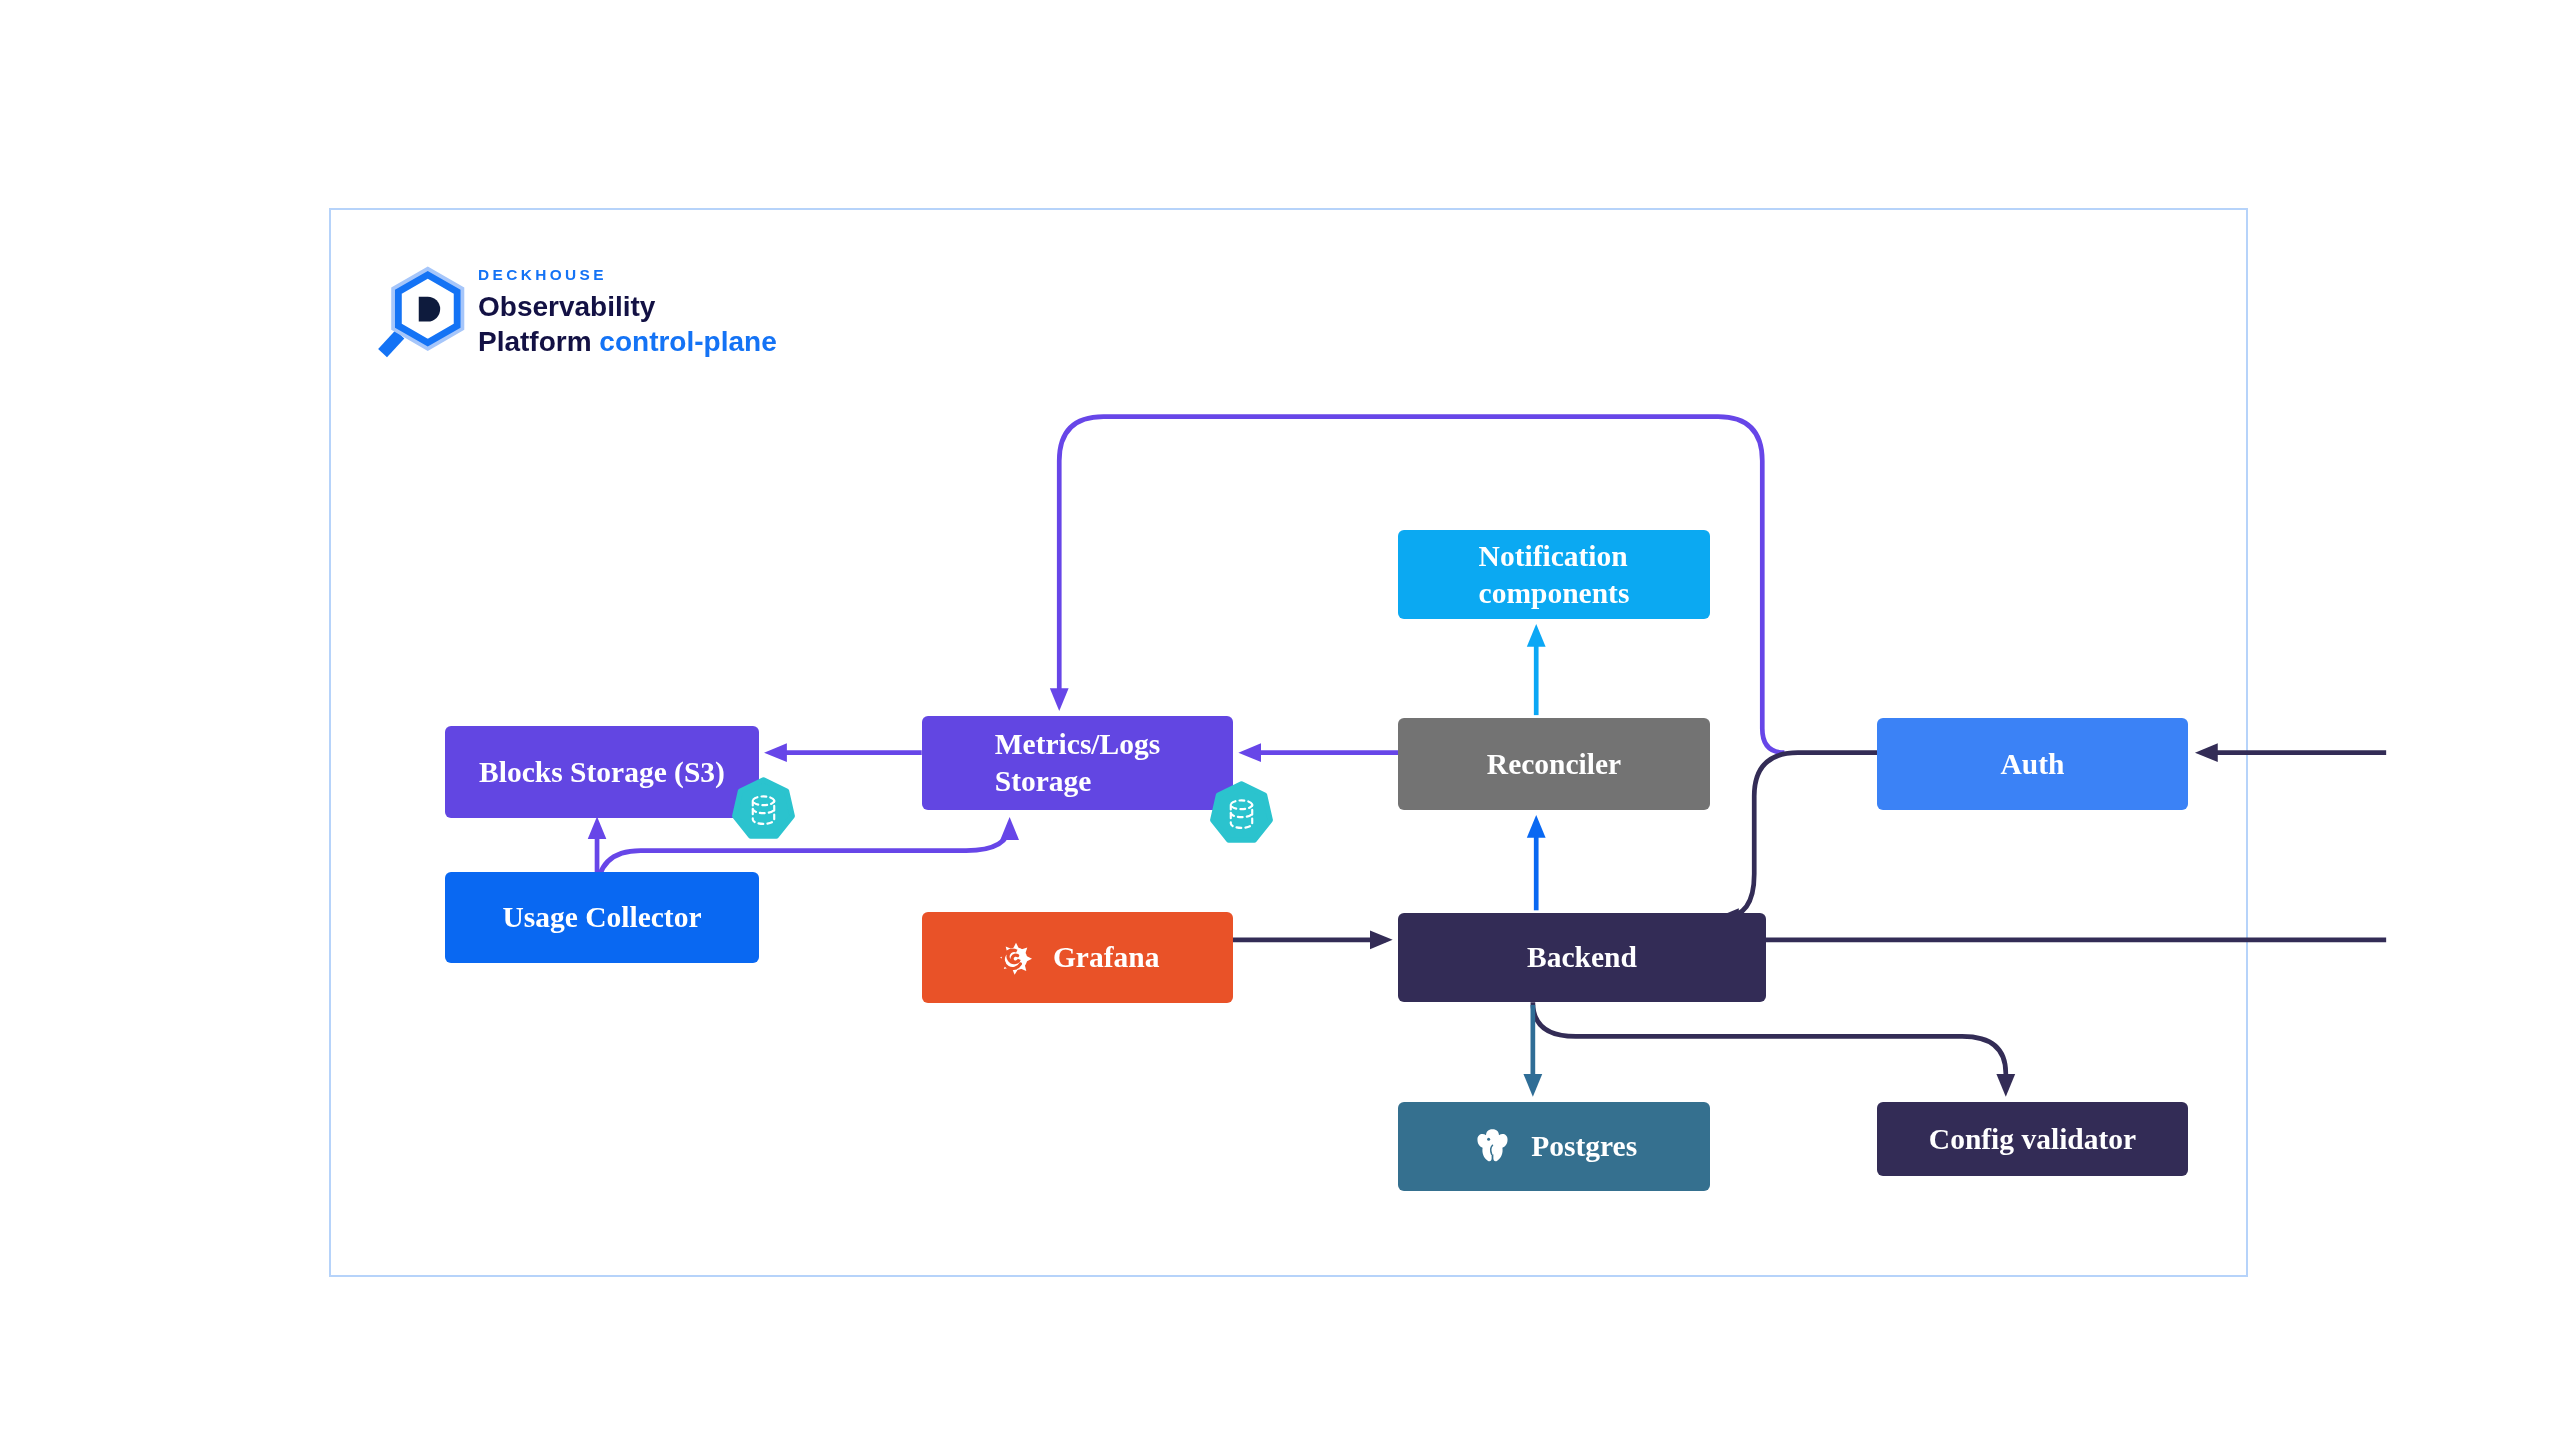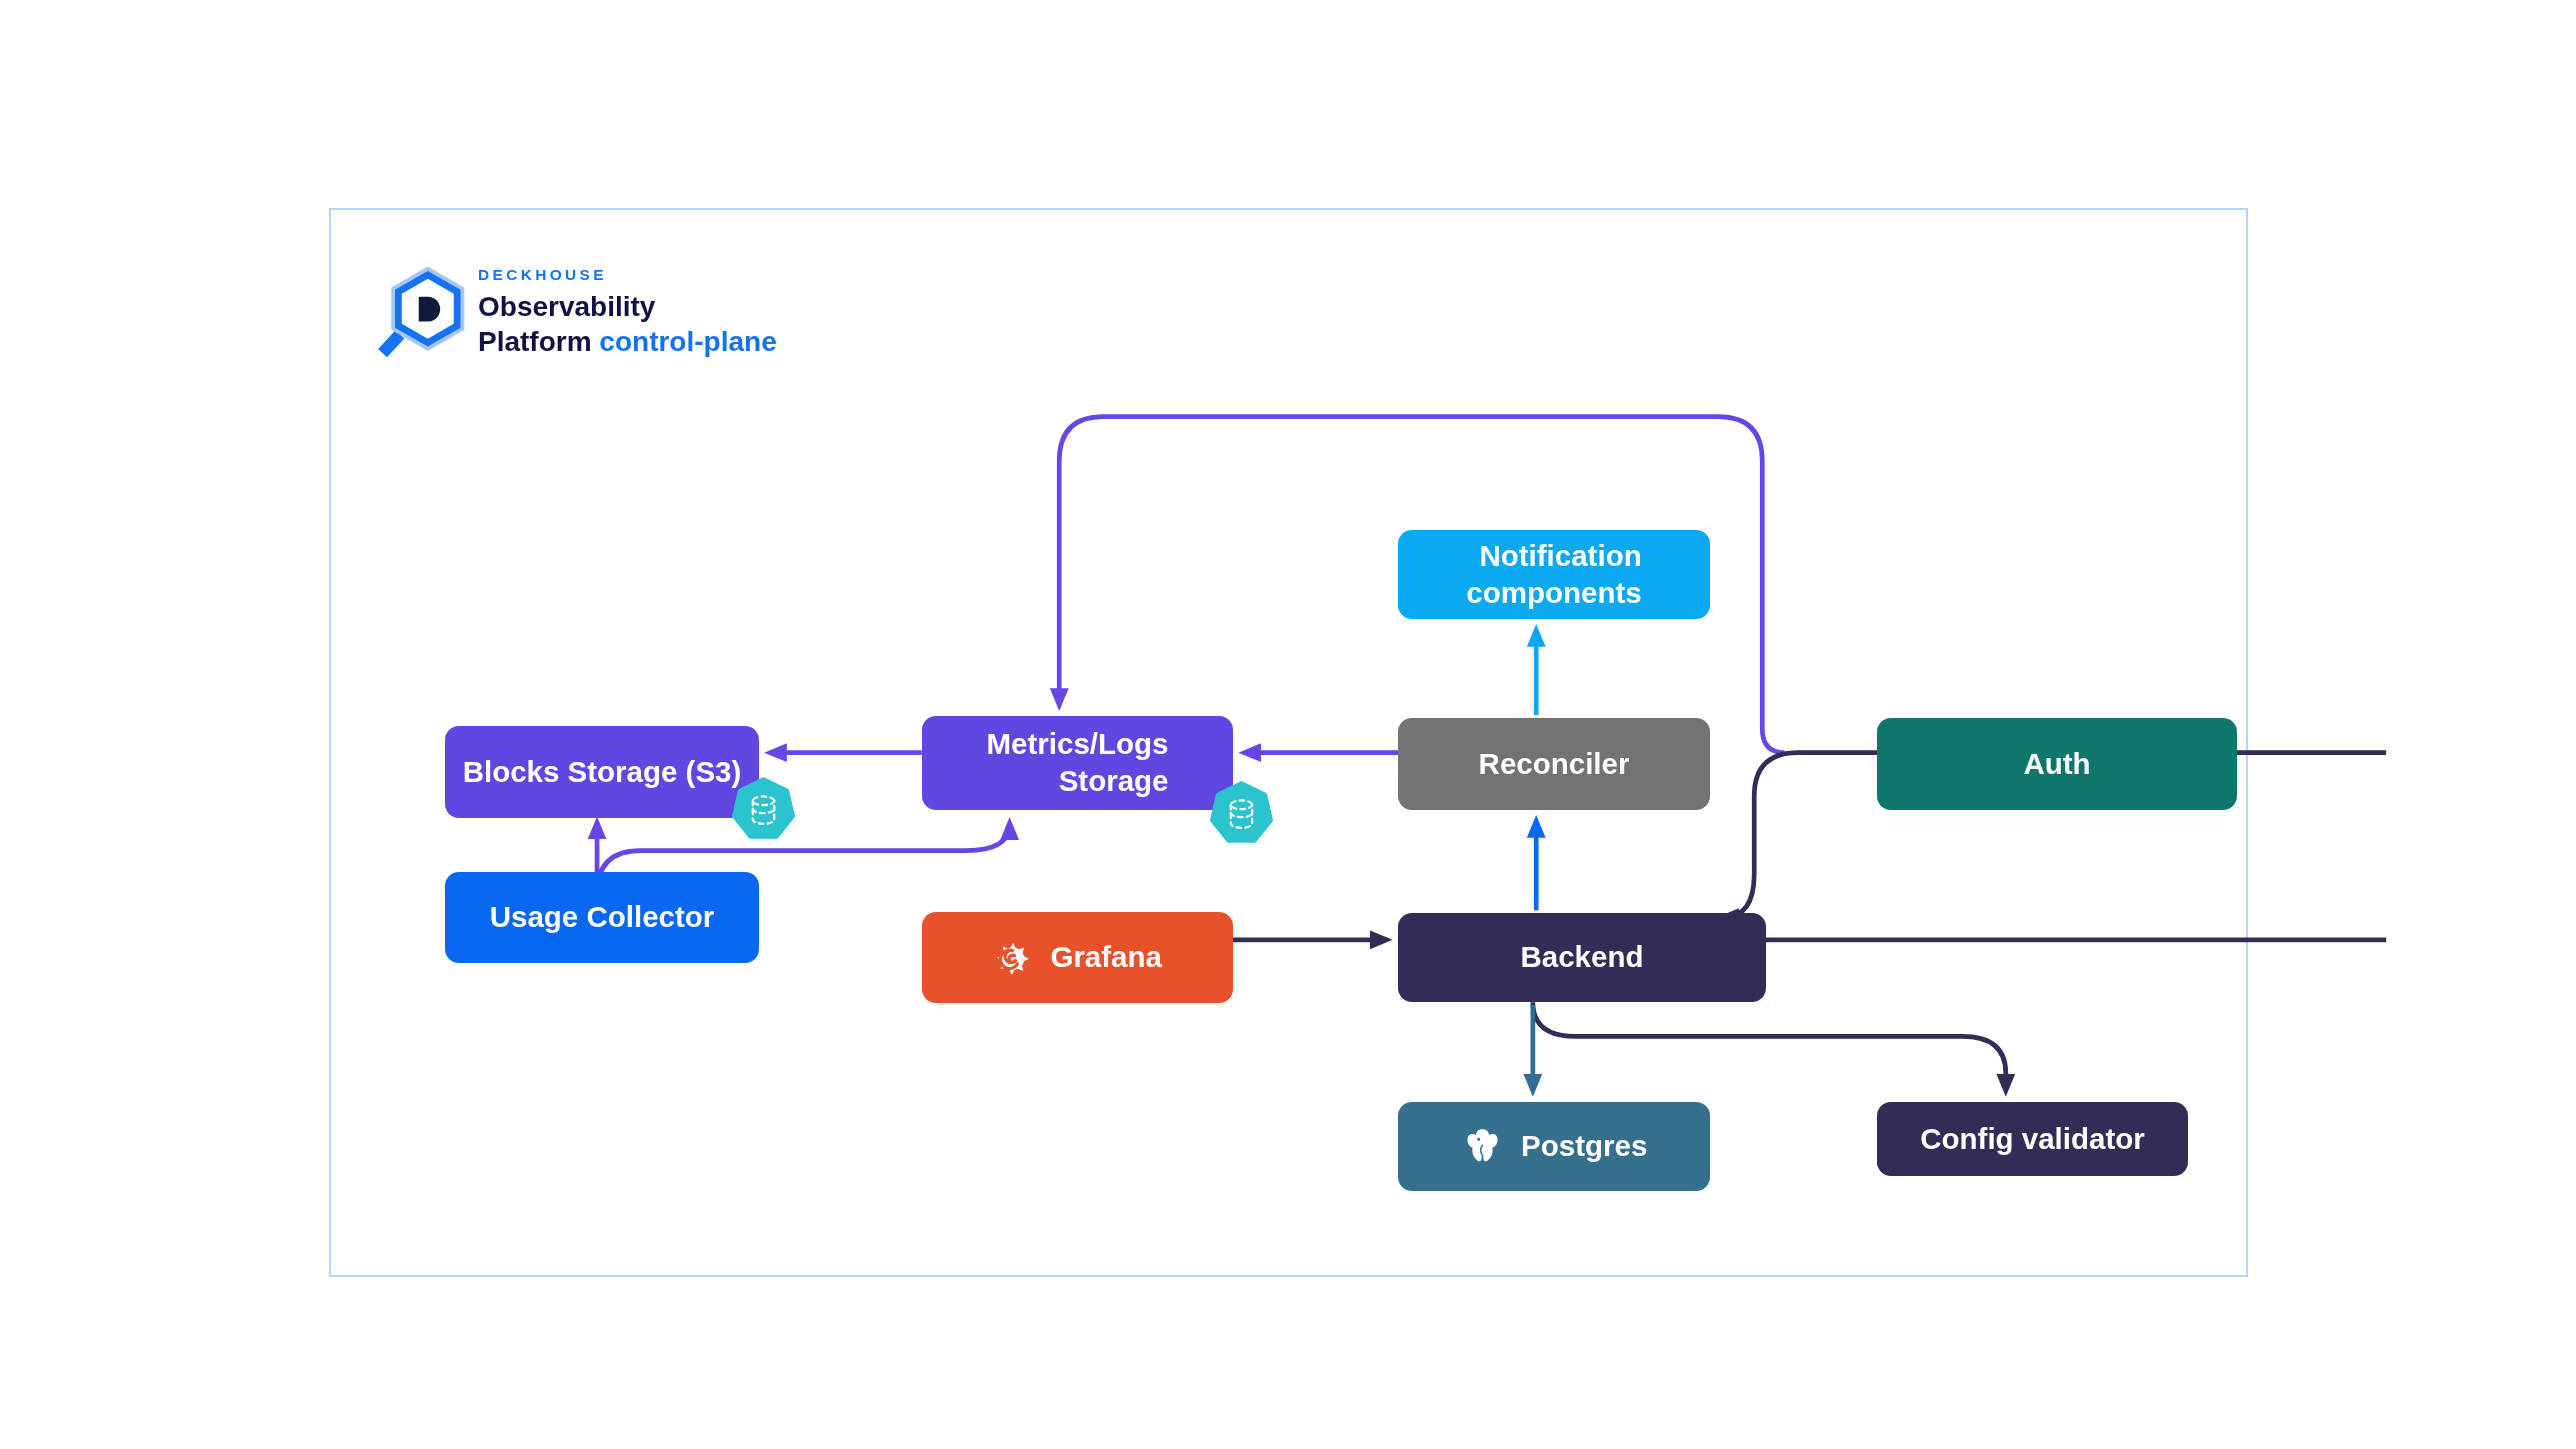--- a/index.html
+++ b/index.html
@@ -4,29 +4,29 @@
 <style>
   html,body{margin:0;padding:0;background:#ffffff;}
   .canvas{position:relative;width:2576px;height:1449px;background:#ffffff;overflow:hidden;
           font-family:"Liberation Sans", sans-serif;}
   .frame{position:absolute;left:329px;top:208px;width:1915px;height:1065px;
          border:2.7px solid #B6D3FA;background:transparent;}
   .edges{position:absolute;left:0;top:0;width:2576px;height:1449px;}
 
   
   .node{position:absolute;display:flex;align-items:center;justify-content:center;
-        border-radius:14px;color:#ffffff;font-weight:700;font-size:29.5px;
-        text-align:right;line-height:1.25;white-space:pre-line;}
+        border-radius:6px;color:#ffffff;font-weight:700;font-size:29.5px;
+        text-align:left;line-height:1.25;white-space:pre-line;font-family:Liberation Serif, serif;}
   .node .icon{display:block;margin-right:17.4px;flex:0 0 auto;}
 
   .n-notification{left:1398px;top:530px;width:312px;height:89px;background:#0BA9F2;}
   .n-blocks      {left:445px; top:726px;width:314px;height:92px;background:#6246E2;}
   .n-metrics     {left:922px;top:716px;width:311px;height:94px;background:#6246E2;}
   .n-reconciler  {left:1398px;top:718px;width:312px;height:92px;background:#737373;}
-  .n-auth        {left:1877px;top:718px;width:360px;height:92px;background:#0f766e;}
+  .n-auth        {left:1877px;top:718px;width:311px;height:92px;background:#3b82f6;}
   .n-usage       {left:445px; top:872px;width:314px;height:91px;background:#0968F2;}
   .n-grafana     {left:922px;top:912px;width:311px;height:91px;background:#E95228;}
   .n-backend     {left:1398px;top:913px;width:368px;height:89px;background:#332C56;}
   .n-postgres    {left:1398px;top:1102px;width:312px;height:89px;background:#35708F;}
   .n-config     {left:1877px;top:1102px;width:311px;height:74px;background:#332C56;}
 
   .badge{position:absolute;width:67px;height:67px;}
   .b-blocks {left:730px;top:776px;}
   .b-metrics{left:1208px;top:780px;}
 

